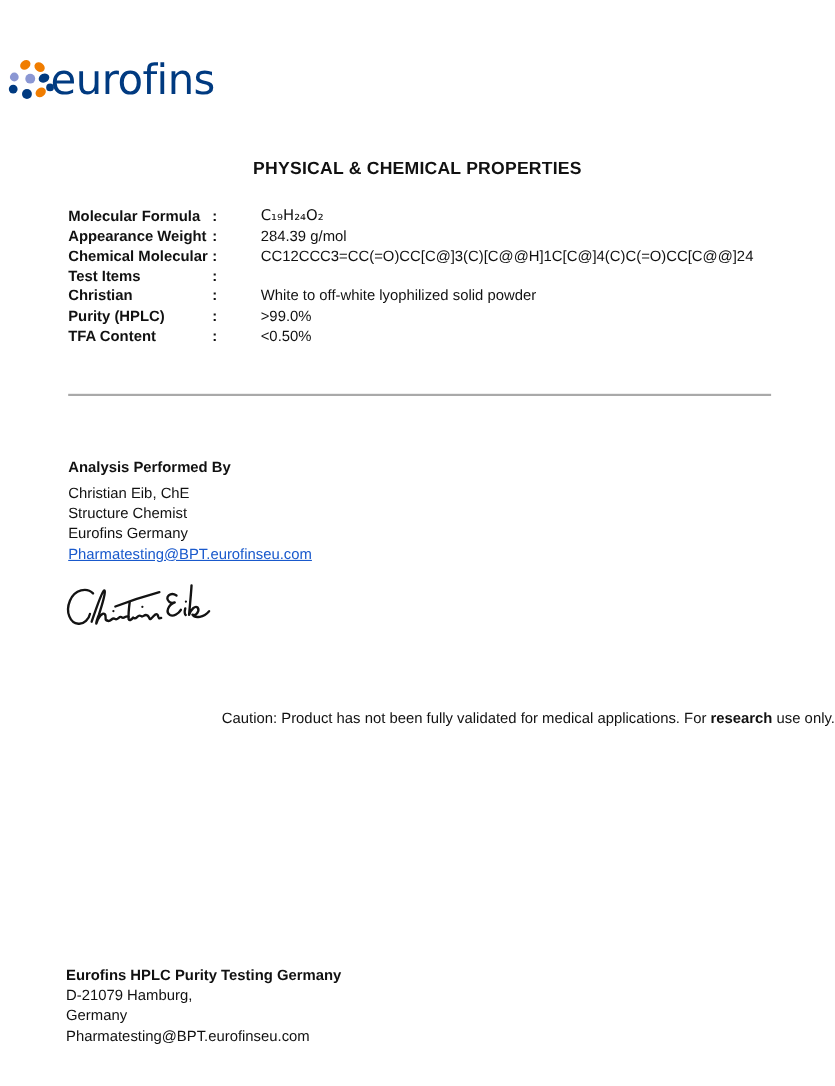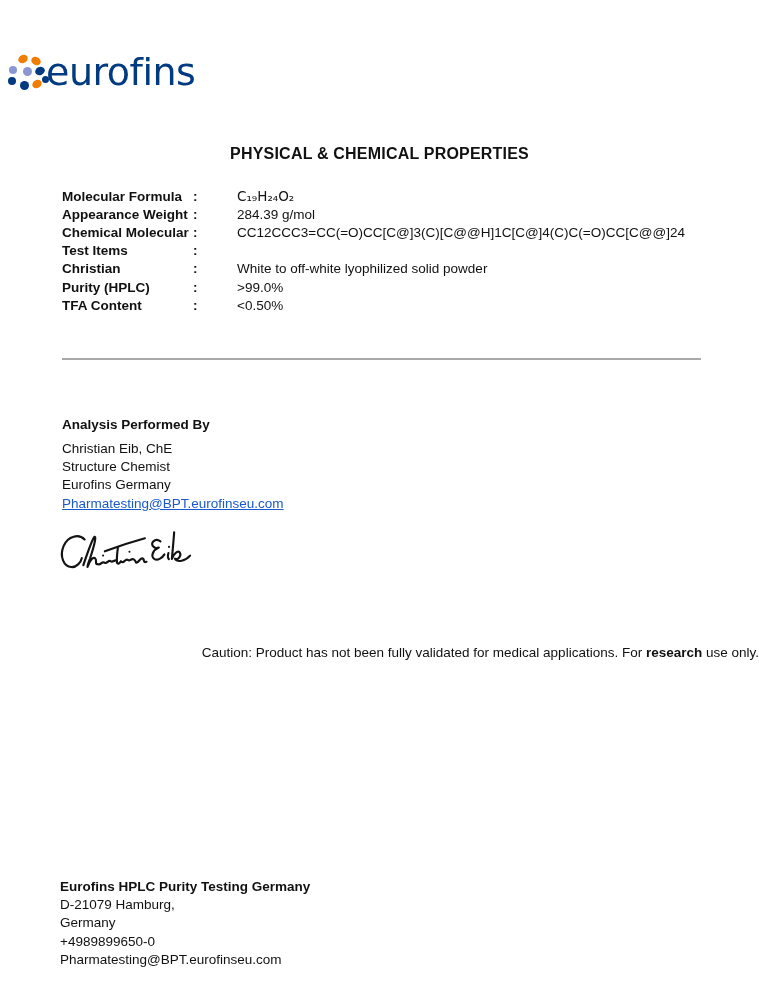--- a/index.html
+++ b/index.html
@@ -136,15 +136,14 @@
     </g>
   </svg>
 </div>
 
 <div class="caution"><span>Caution: Product has not been fully validated for medical applications. For </span><b>research</b><span> use only.</span></div>
 
 <div class="footer">
   <div class="company">Eurofins HPLC Purity Testing Germany</div>
   <div>D-21079 Hamburg,</div>
   <div>Germany</div>
-  <div>+4989899650-0</div>
   <div>Pharmatesting@BPT.eurofinseu.com</div>
 </div>
 
 </body></html>

